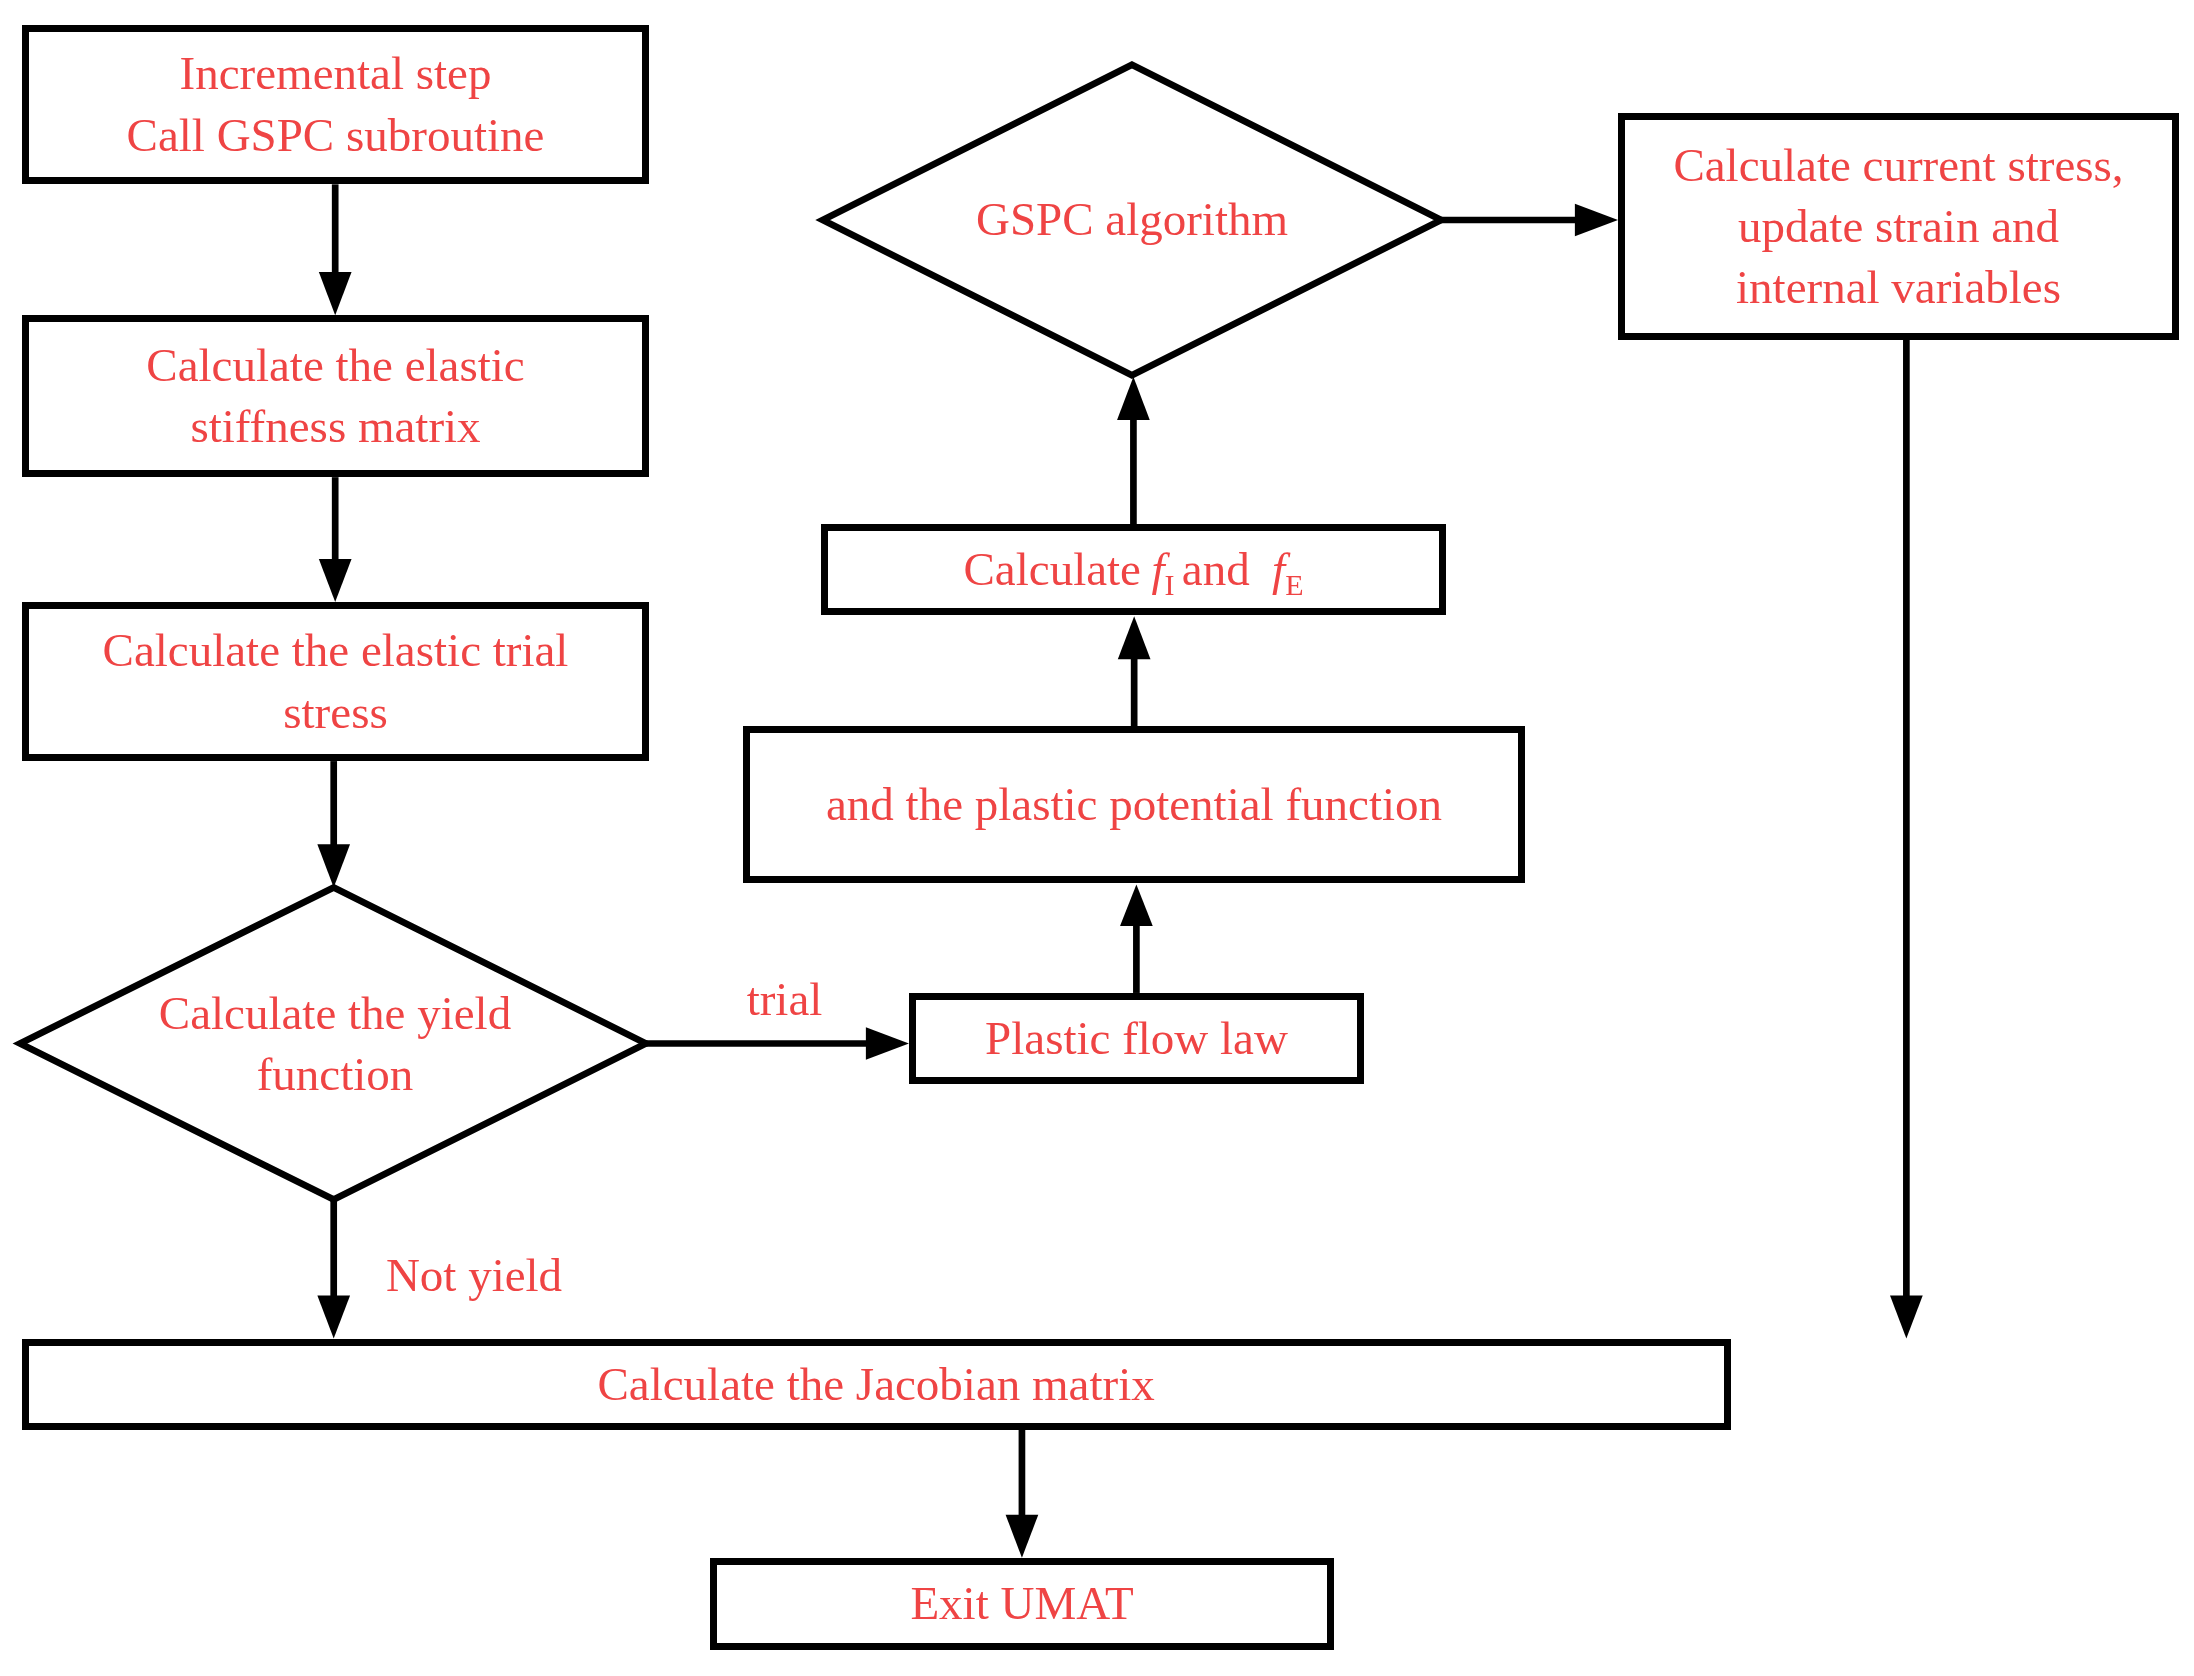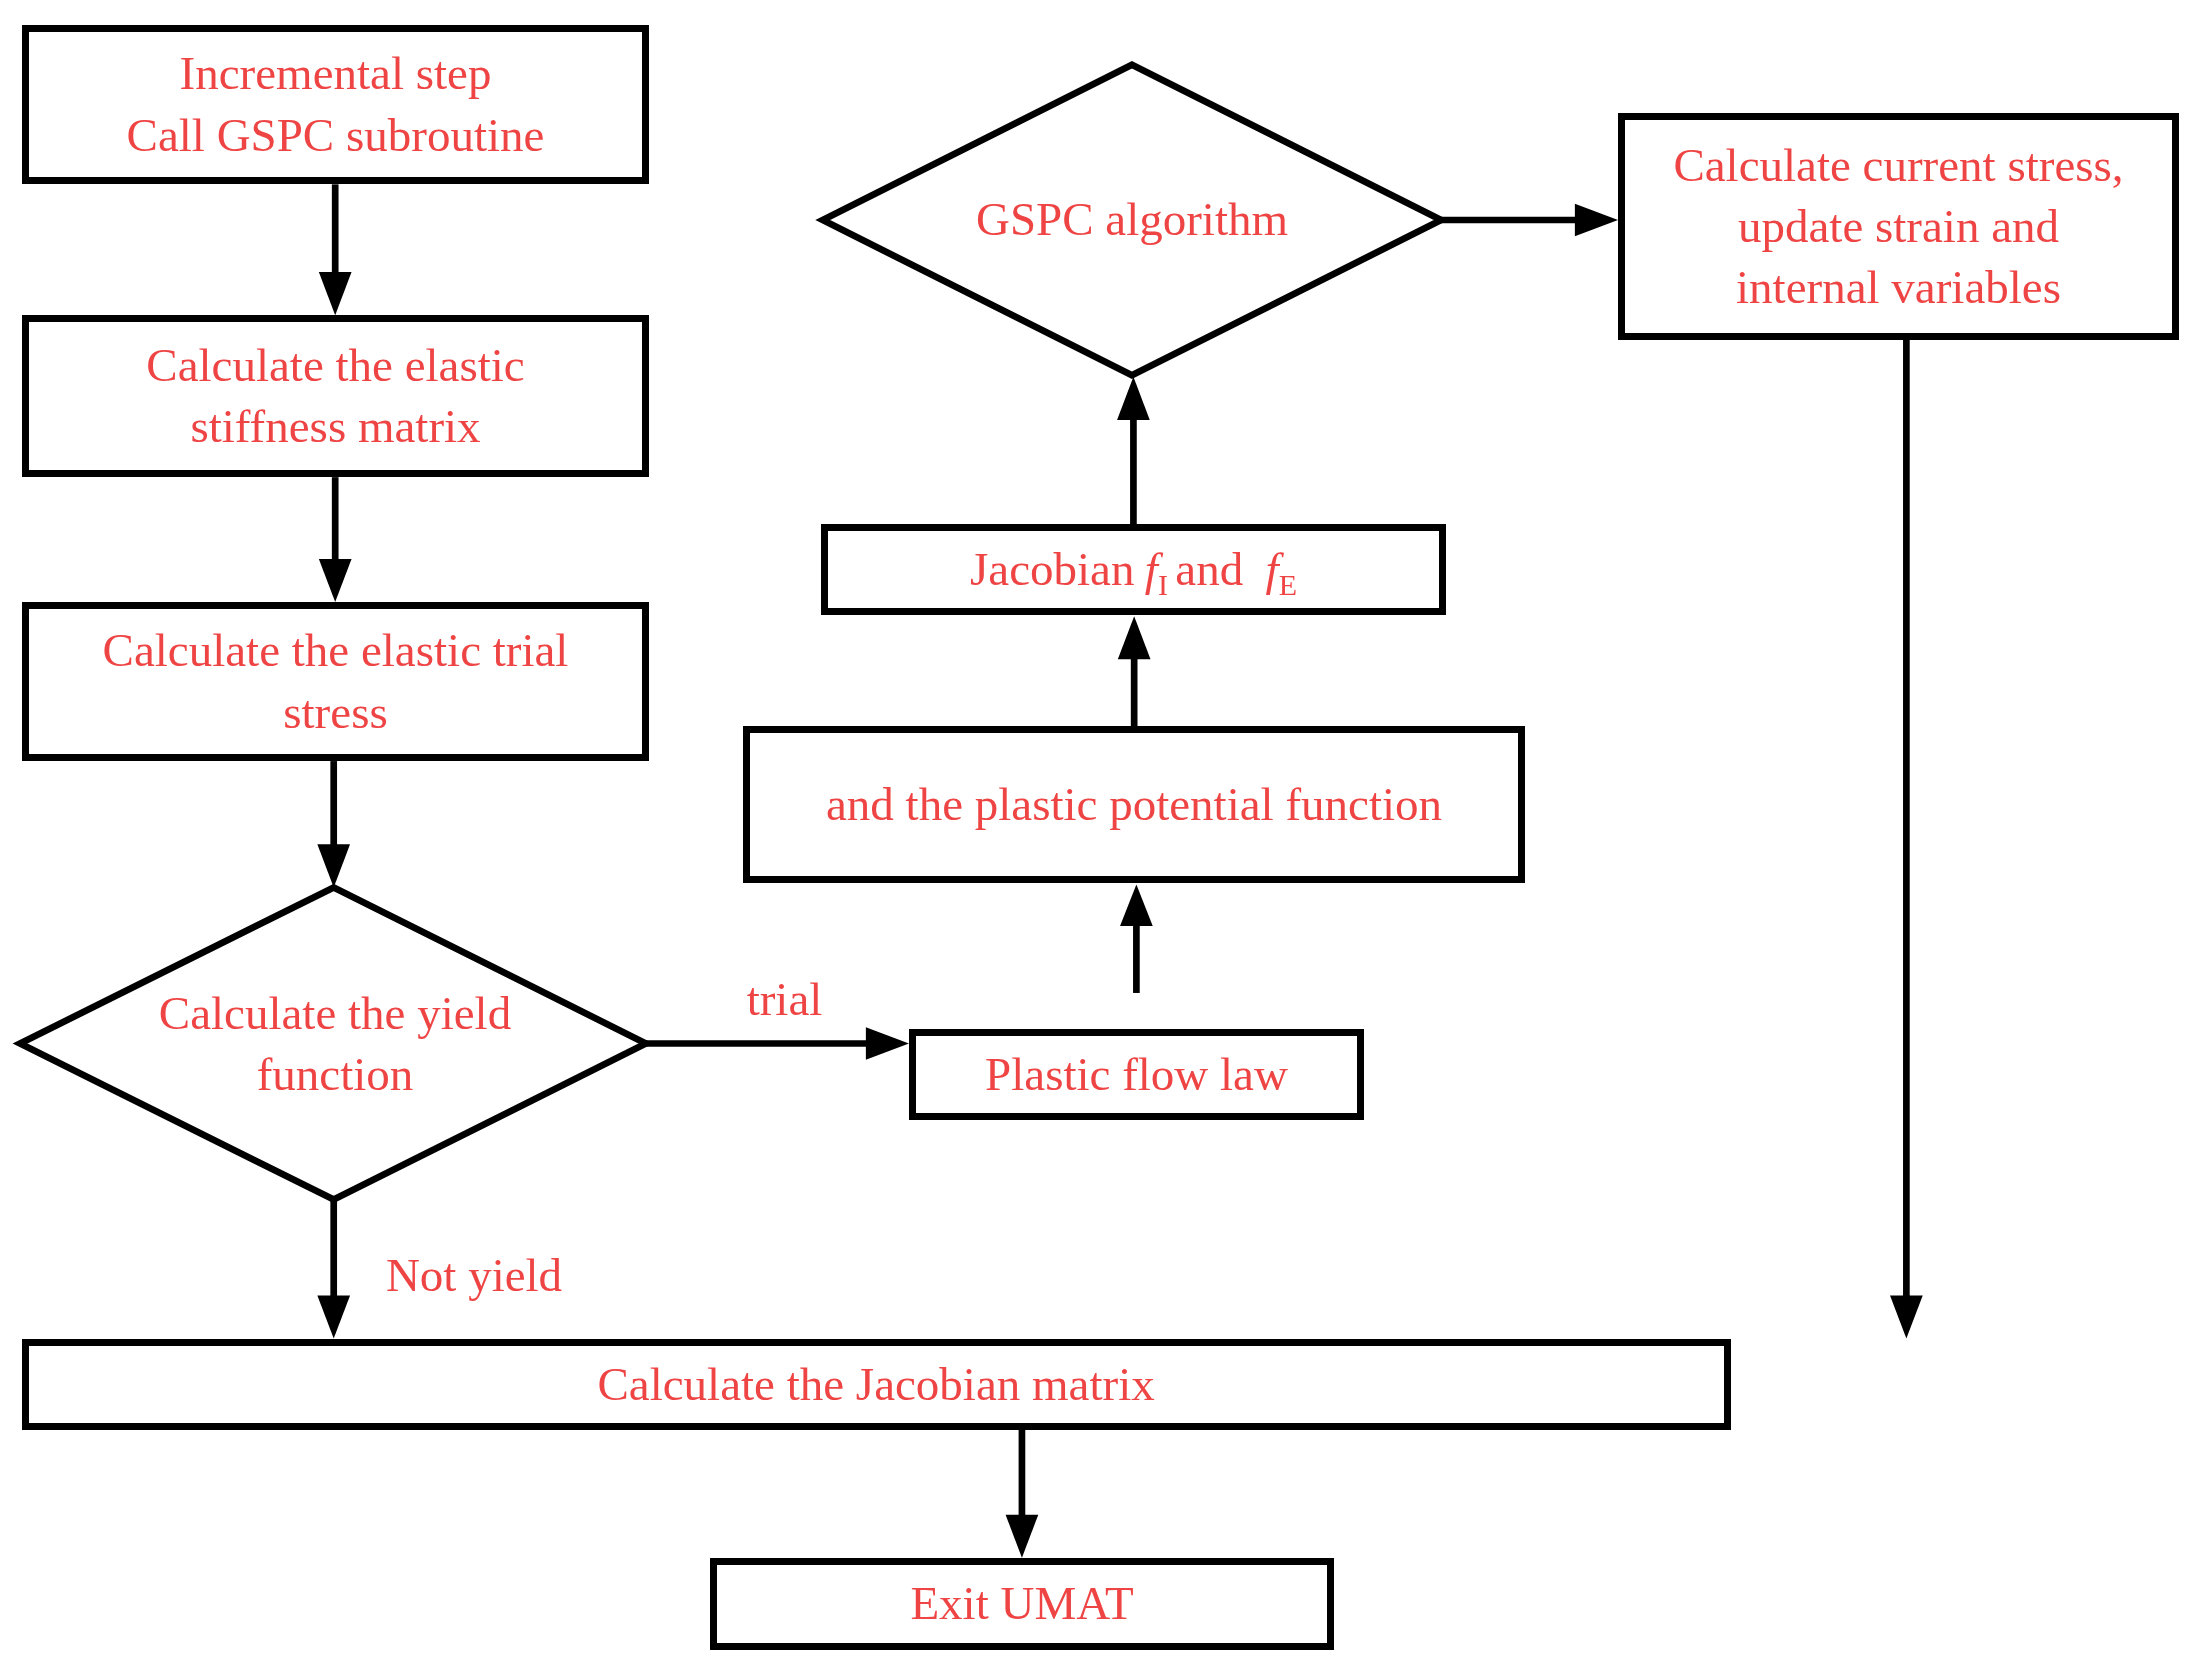--- a/index.html
+++ b/index.html
@@ -113,29 +113,29 @@
   </div>
 
   <div class="box" style="left:1618px; top:113px; width:561px; height:227px;">
     <div class="ln">Calculate current stress,</div>
     <div class="ln">update strain and</div>
     <div class="ln">internal variables</div>
   </div>
 
   <div class="box" style="left:821px; top:524px; width:625px; height:91px;">
     <div class="ln">
-      <span>Jacobian</span><i class="fv">f</i><sub>I</sub><span class="mid">and</span><i class="fv">f</i><sub>E</sub>
+      <span>Calculate</span><i class="fv">f</i><sub>I</sub><span class="mid">and</span><i class="fv">f</i><sub>E</sub>
     </div>
   </div>
 
   <div class="box" style="left:743px; top:726px; width:782px; height:157px;">
     <div class="ln">and the plastic potential function</div>
   </div>
 
-  <div class="box" style="left:909px; top:993px; width:455px; height:91px;margin-top:36px;">
+  <div class="box" style="left:909px; top:993px; width:455px; height:91px;">
     <div class="ln">Plastic flow law</div>
   </div>
 
   <div class="box" style="left:21.6px; top:1339px; width:1709px; height:91px;">
     <div class="ln">Calculate the Jacobian matrix</div>
   </div>
 
   <div class="box" style="left:710px; top:1558px; width:624px; height:92px;text-align:center;">
     <div class="ln">Exit UMAT</div>
   </div>

